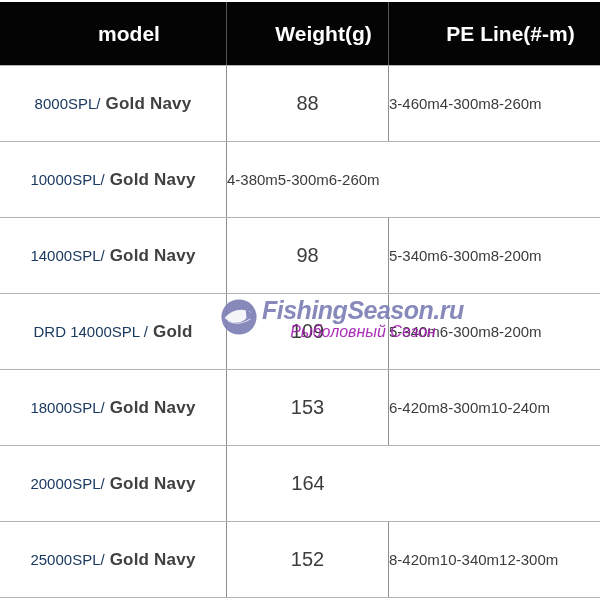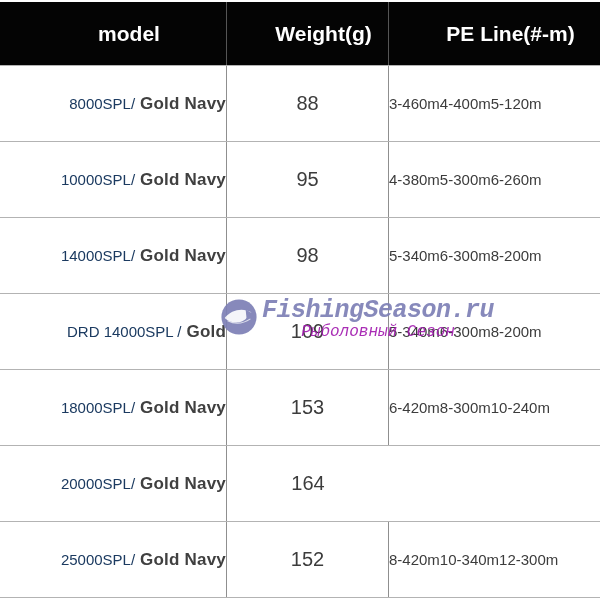--- a/index.html
+++ b/index.html
@@ -39,21 +39,21 @@
     background:#ffffff;
   }
   .cell {
     display:flex; align-items:center; justify-content:center;
     border-right:1px solid #8f8f8f;
     color:#3c3c3c;
     font-size:15px;
   }
   .cell:last-child { border-right:none; }
 
-  .model-cell { gap:5px; white-space:nowrap;justify-content:flex-end; }
+  .model-cell { gap:5px; white-space:nowrap; }
   .model-prefix { color:#1b3a60; font-size:15px; }
   .model-bold   { color:#404040; font-size:17px; font-weight:bold; letter-spacing:0.2px; }
 
   .weight-cell { font-size:20px; }
 
   .pe-cell {
     flex-direction:row;
     justify-content:flex-start;
     line-height:25.5px;
   }
@@ -61,21 +61,21 @@
 
   
   .watermark {
     position:absolute;
     left:220px; top:296px;
     display:flex; align-items:flex-start;
     opacity:0.92;
     pointer-events:none;
   }
   .wm-icon { width:38px; height:38px; display:block; margin-top:2px; }
-  .wm-textwrap { display:flex; flex-direction:column; align-items:center; margin-left:4px;font-family:Liberation Mono, monospace; }
+  .wm-textwrap { display:flex; flex-direction:column; align-items:center; margin-left:4px; }
   .wm-title {
     color:#7d80b6;
     font-size:25px;
     font-weight:bold;
     font-style:italic;
     letter-spacing:-0.5px;
     white-space:nowrap;
   }
   .wm-sub {
     color:#a21caf;
@@ -98,31 +98,30 @@
     </div>
     <div>
   <div class="row">
     <div class="cell model-cell">
       <span class="model-prefix">8000SPL/</span>
       <span class="model-bold">Gold Navy</span>
     </div>
     <div class="cell weight-cell">88</div>
     <div class="cell pe-cell">
             <div class="pe-line">3-460m</div>
-            <div class="pe-line">4-400m</div>
-            <div class="pe-line">5-120m</div>
+            <div class="pe-line">4-300m</div>
+            <div class="pe-line">8-260m</div>
           </div>
   </div>
 
   <div class="row">
     <div class="cell model-cell">
       <span class="model-prefix">10000SPL/</span>
       <span class="model-bold">Gold Navy</span>
     </div>
-    <div class="cell weight-cell">95</div>
     <div class="cell pe-cell">
             <div class="pe-line">4-380m</div>
             <div class="pe-line">5-300m</div>
             <div class="pe-line">6-260m</div>
           </div>
   </div>
 
   <div class="row">
     <div class="cell model-cell">
       <span class="model-prefix">14000SPL/</span>

